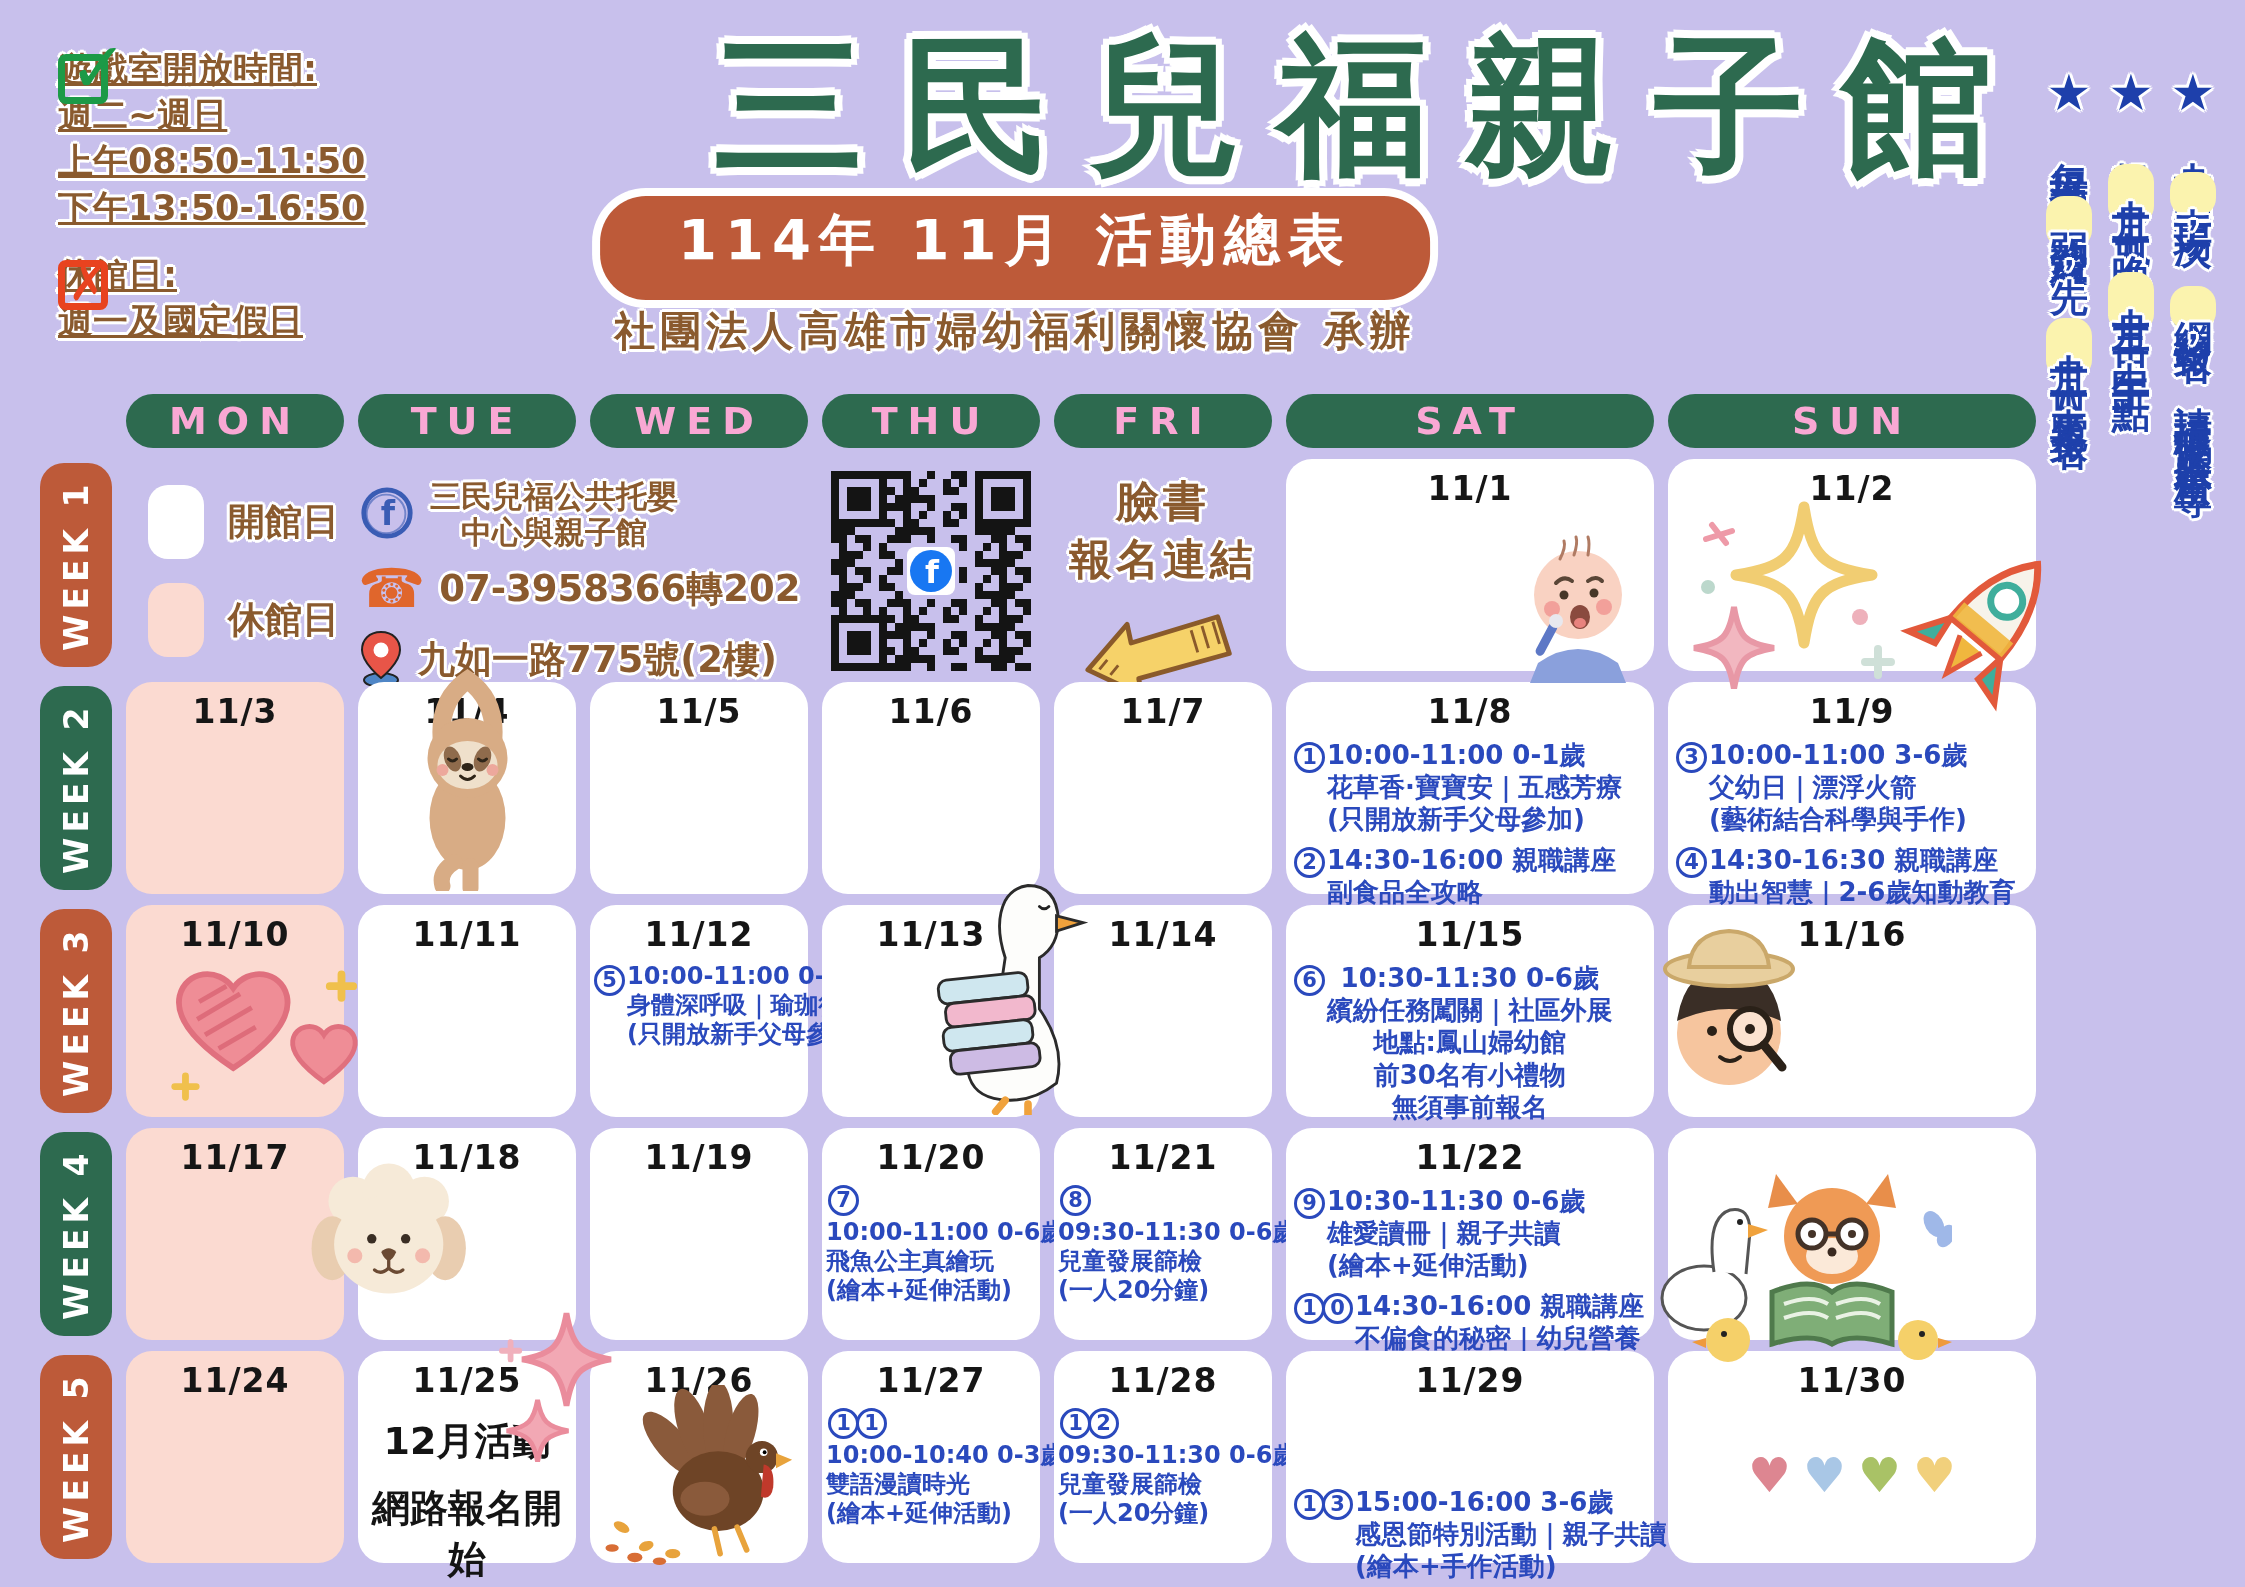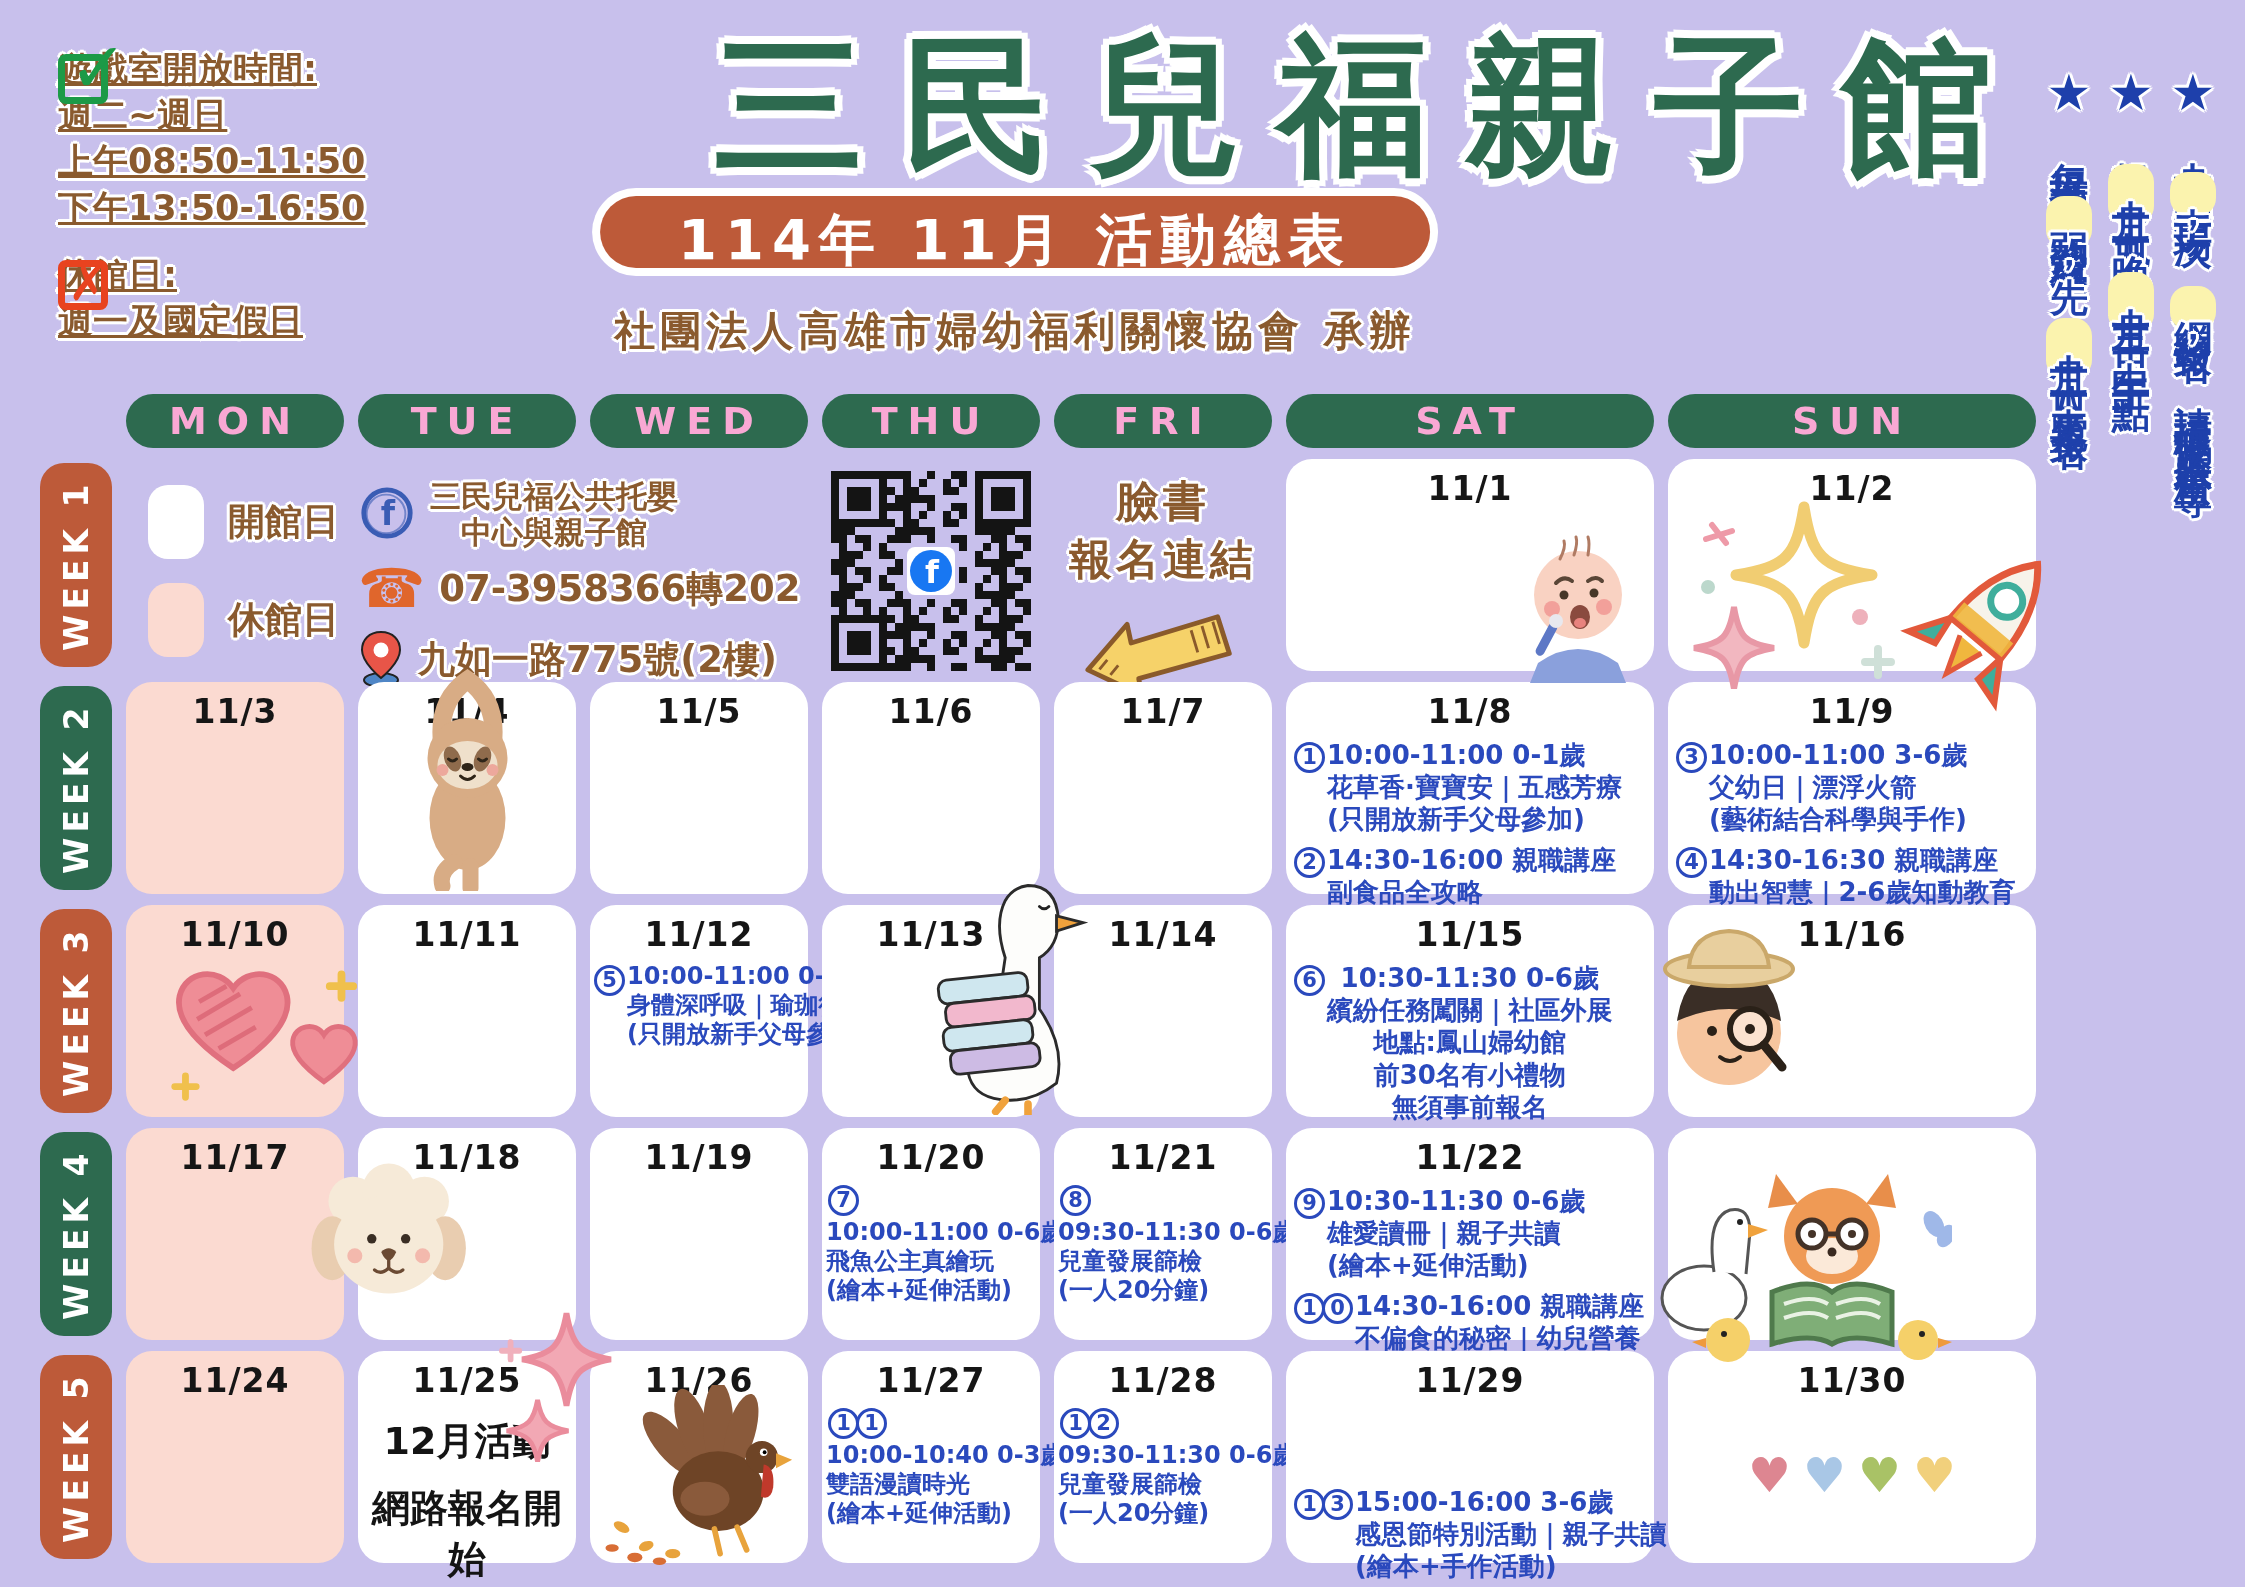--- a/index.html
+++ b/index.html
@@ -21,21 +21,21 @@
   .chk.green{border:7px solid #1c9a47;}
   .chk.green .mark{position:absolute;left:4px;top:-34px;font-size:70px;color:#1c9a47;font-weight:700;}
   .chk.red{border:7px solid #e8431f;}
   .chk.red .mark{position:absolute;left:3px;top:-12px;font-size:48px;color:#e8431f;font-weight:700;}
   .info .txt{font-size:35px;line-height:1.32;text-decoration:underline;}
   
   #main-title{position:absolute;left:0;top:8px;width:2030px;text-align:right;
     font-size:150px;font-weight:700;letter-spacing:38px;color:var(--green);}
   #banner{position:absolute;left:1015px;top:196px;transform:translateX(-50%);
     background:var(--orange);color:#fff;font-size:56px;font-weight:700;letter-spacing:8px;
-    padding:0 78px;height:72px;line-height:88px;border-radius:46px;box-shadow:0 0 0 8px #fff;white-space:nowrap;}
+    padding:0 78px;height:104px;line-height:88px;border-radius:46px;box-shadow:0 0 0 8px #fff;white-space:nowrap;}
   #organizer{position:absolute;left:0;top:304px;width:2030px;text-align:center;
     font-size:41px;font-weight:700;letter-spacing:5px;color:var(--brown);}
   
   #side-notes{position:absolute;left:2040px;top:64px;height:1510px;display:flex;
     flex-direction:row-reverse;gap:4px;}
   .note-col{writing-mode:vertical-rl;line-height:58px;font-size:38px;font-weight:700;
     letter-spacing:8px;color:var(--noteblue);height:1510px;}
   .note-col .star{font-size:50px;letter-spacing:10px;}
   .note-col .hl{background:var(--hl);border-radius:18px;padding:6px 1px;}
   

